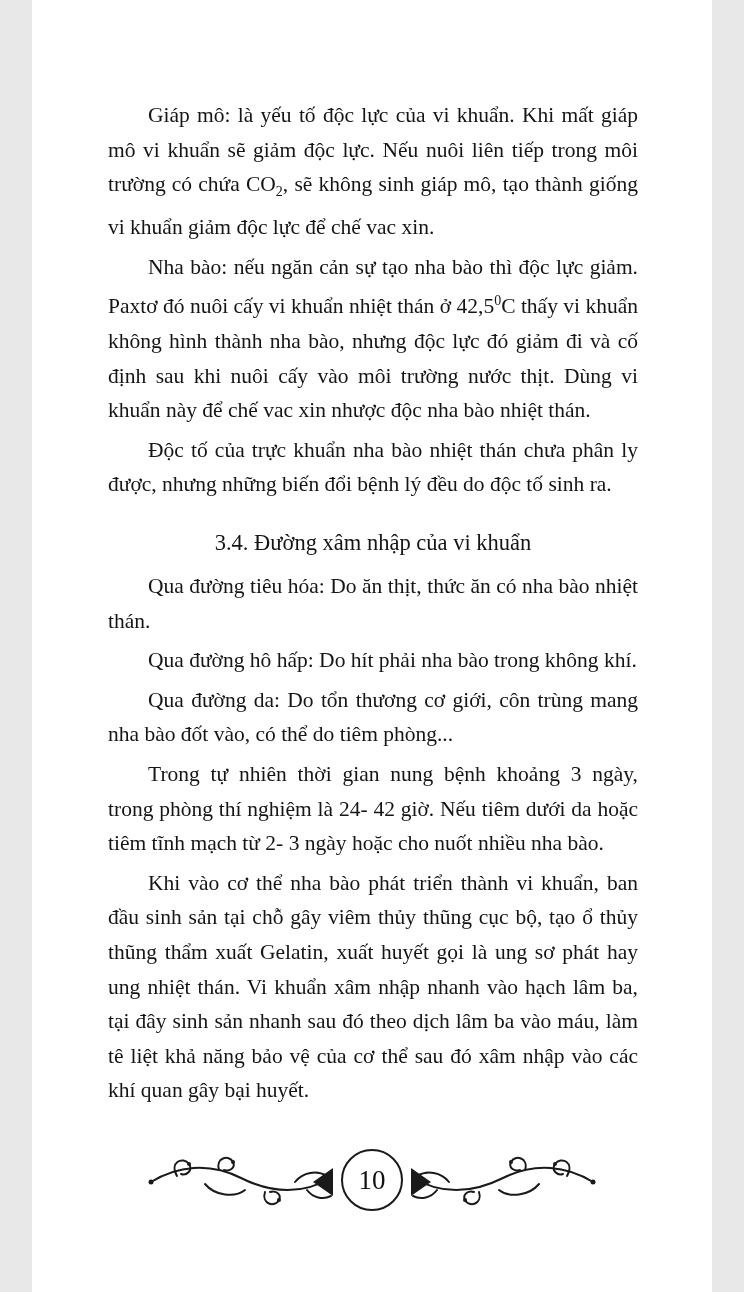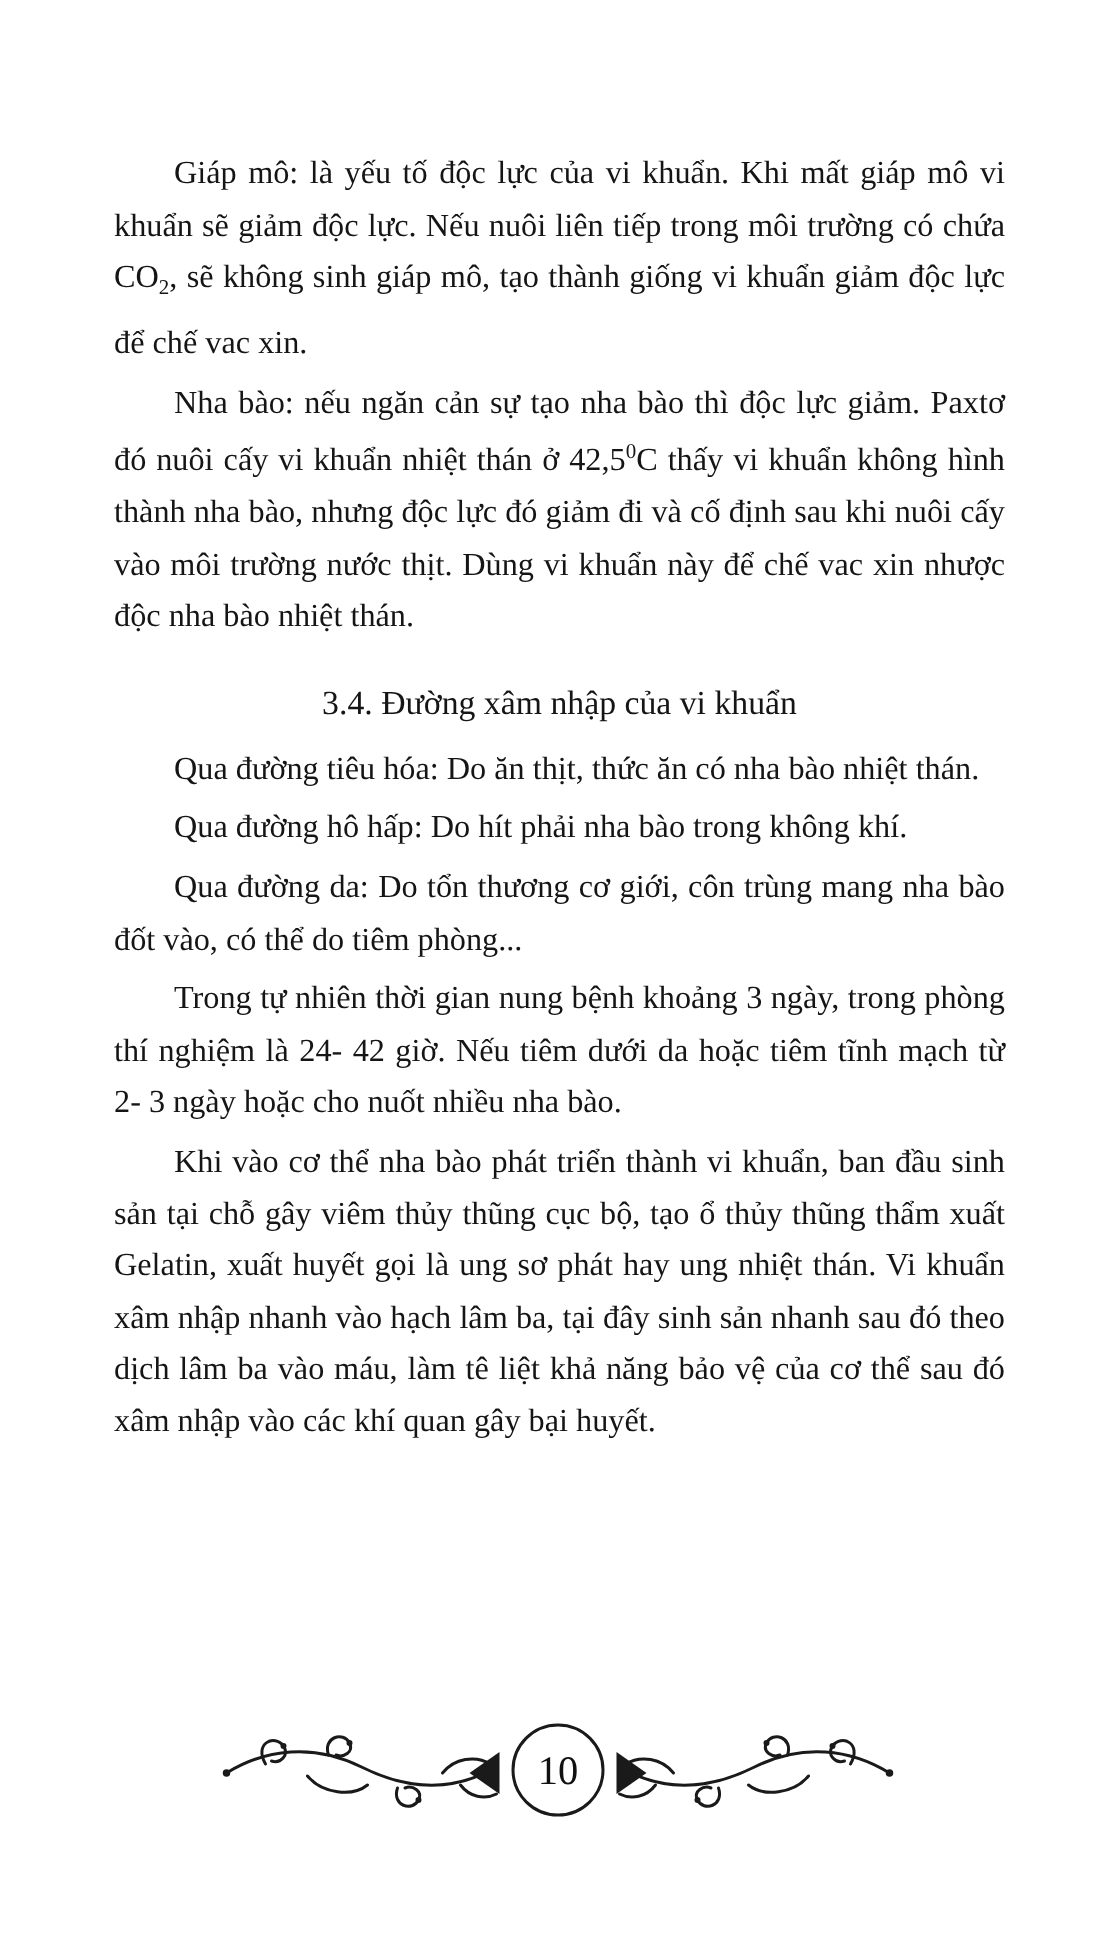--- a/index.html
+++ b/index.html
@@ -1,18 +1,18 @@
 <!DOCTYPE html>
 <html><head>
 <meta charset="utf-8">
 <style>
   html, body { margin: 0; padding: 0; background: #e8e8e8; }
   .page {
     position: relative;
-    width: 744px;
+    width: 680px;
     height: 1292px;
     margin: 0 auto;
     background: #ffffff;
     box-sizing: border-box;
     padding: 98px 74px 0 76px;
     font-family: "Liberation Serif", "DejaVu Serif", serif;
     color: #151515;
     overflow: hidden;
   }
   .para {
@@ -61,20 +61,21 @@
 </style>
 </head>
 <body>
 
 <div class="page">
 
   <p class="para"><span>Giáp mô: là yếu tố độc lực của vi khuẩn. Khi mất giáp mô vi khuẩn sẽ giảm độc lực. Nếu nuôi liên tiếp trong môi trường có chứa CO</span><sub>2</sub><span>, sẽ không sinh giáp mô, tạo thành giống vi khuẩn giảm độc lực để chế vac xin.</span></p>
 
   <p class="para"><span>Nha bào: nếu ngăn cản sự tạo nha bào thì độc lực giảm. Paxtơ đó nuôi cấy vi khuẩn nhiệt thán ở 42,5</span><sup>0</sup><span>C thấy vi khuẩn không hình thành nha bào, nhưng độc lực đó giảm đi và cố định sau khi nuôi cấy vào môi trường nước thịt. Dùng vi khuẩn này để chế vac xin nhược độc nha bào nhiệt thán.</span></p>
 
+  <p class="para">Độc tố của trực khuẩn nha bào nhiệt thán chưa phân ly được, nhưng những biến đổi bệnh lý đều do độc tố sinh ra.</p>
 
   <h2 class="heading">3.4. Đường xâm nhập của vi khuẩn</h2>
 
   <p class="para"><span class="lead">Qua đường tiêu hóa</span><span>: Do ăn thịt, thức ăn có nha bào nhiệt thán.</span></p>
 
   <p class="para"><span class="lead">Qua đường hô hấp</span><span>: Do hít phải nha bào trong không khí.</span></p>
 
   <p class="para"><span class="lead">Qua đường da</span><span>: Do tổn thương cơ giới, côn trùng mang nha bào đốt vào, có thể do tiêm phòng...</span></p>
 
 

